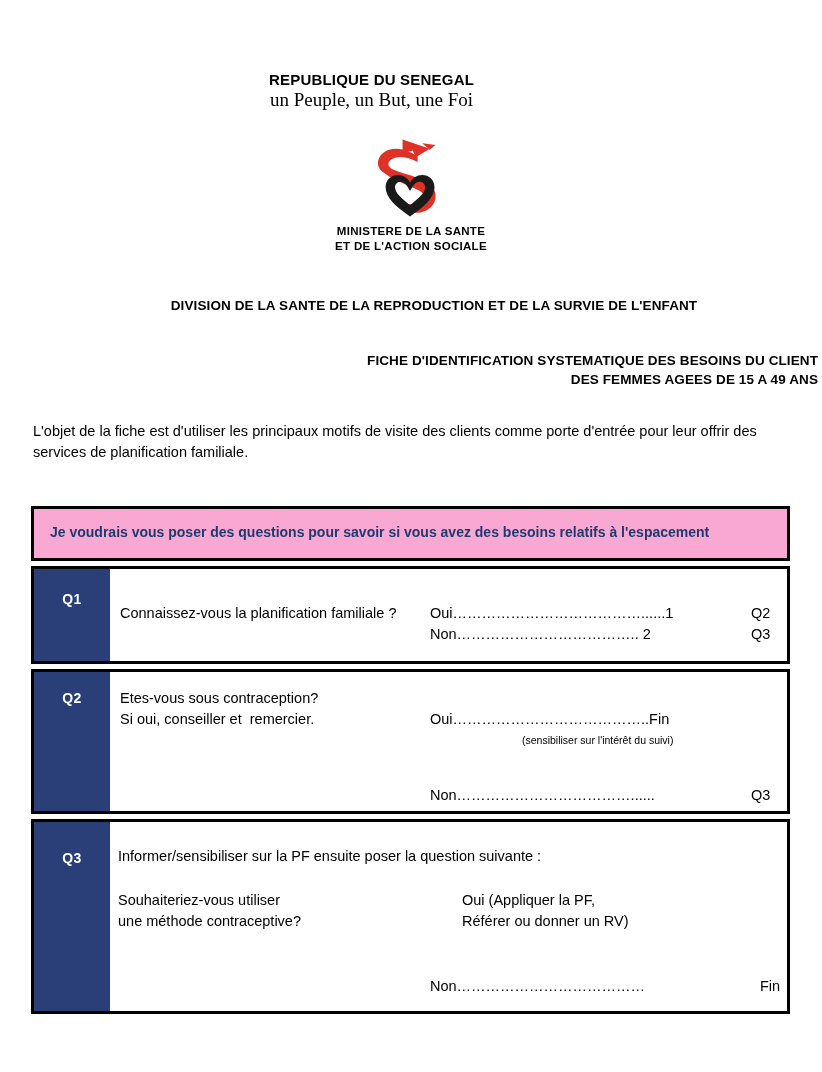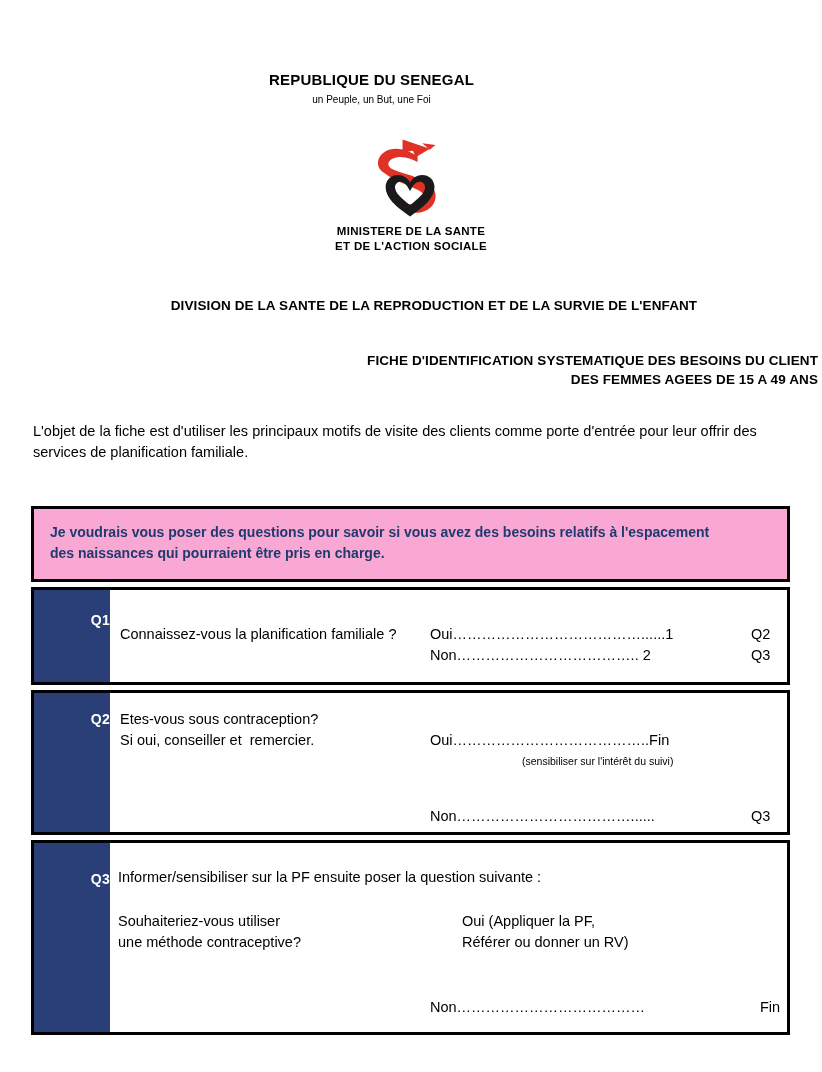--- a/index.html
+++ b/index.html
@@ -31,24 +31,25 @@
     width: 743px;
     text-align: center;
   }
   .country-title {
     font-size: 15px;
     font-weight: bold;
     letter-spacing: 0.2px;
     line-height: 19px;
   }
   .country-motto {
-    font-size: 10px;
+    font-size: 19px;
     font-weight: normal;
     line-height: 20px;
     margin-top: 1px;
+    font-family: Liberation Serif, serif;
   }
 
   
   .logo-wrap {
     position: absolute;
     left: 0;
     top: 130px;
     width: 822px;
     text-align: center;
   }
@@ -146,21 +147,21 @@
     font-weight: bold;
     display: flex;
     justify-content: center;
     align-items: flex-start;
     padding-top: 0;
     position: relative;
   }
   .q-code {
     position: absolute;
     width: 100%;
-    text-align: right;
+    text-align: center;
     font-size: 14px;
     font-weight: bold;
     letter-spacing: 0.3px;
   }
   .r1 .q-code { top: 22px; }
   .r2 .q-code { top: 18px; }
   .r3 .q-code { top: 28px; }
 
   .q-body {
     flex: 1 1 auto;
@@ -249,21 +250,20 @@
     <div>FICHE D'IDENTIFICATION SYSTEMATIQUE DES BESOINS DU CLIENT</div>
     <div>DES FEMMES AGEES DE 15 A 49 ANS</div>
   </div>
 
   <div class="intro">L'objet de la fiche est d'utiliser les principaux motifs de visite des clients comme porte d'entrée pour leur offrir des services de planification familiale.</div>
 
   <div class="form-table">
 
     <div class="banner-row">
       <div class="banner-text">Je voudrais vous poser des questions pour savoir si vous avez des besoins relatifs à l'espacement</div>
-      <div class="banner-text">des naissances qui pourraient être pris en charge.</div>
     </div>
 
     <div class="q-row r1">
       <div class="q-code-cell">
         <span class="q-code">Q1</span>
       </div>
       <div class="q-body">
         <div class="line q1-prompt">Connaissez-vous la planification familiale ?</div>
         <div class="line q1-oui">Oui…………………………………......1</div>
         <div class="line q1-oui-code">Q2</div>

